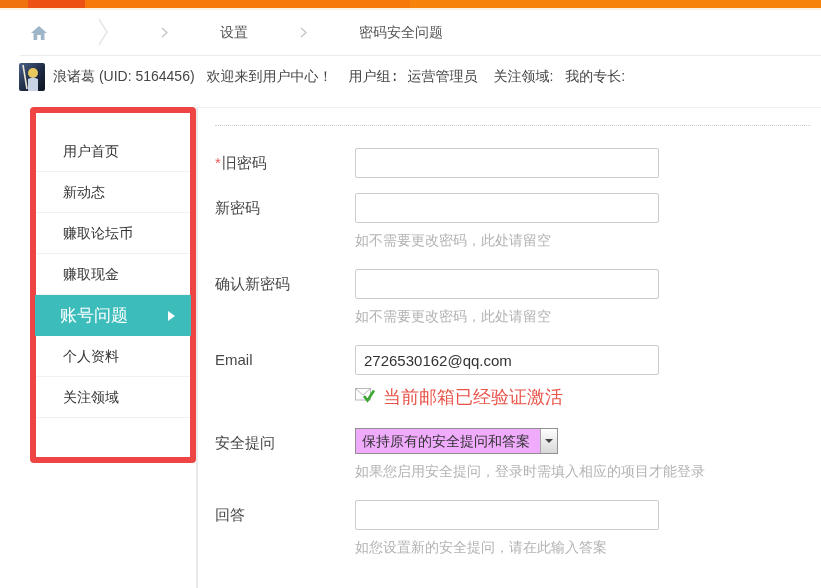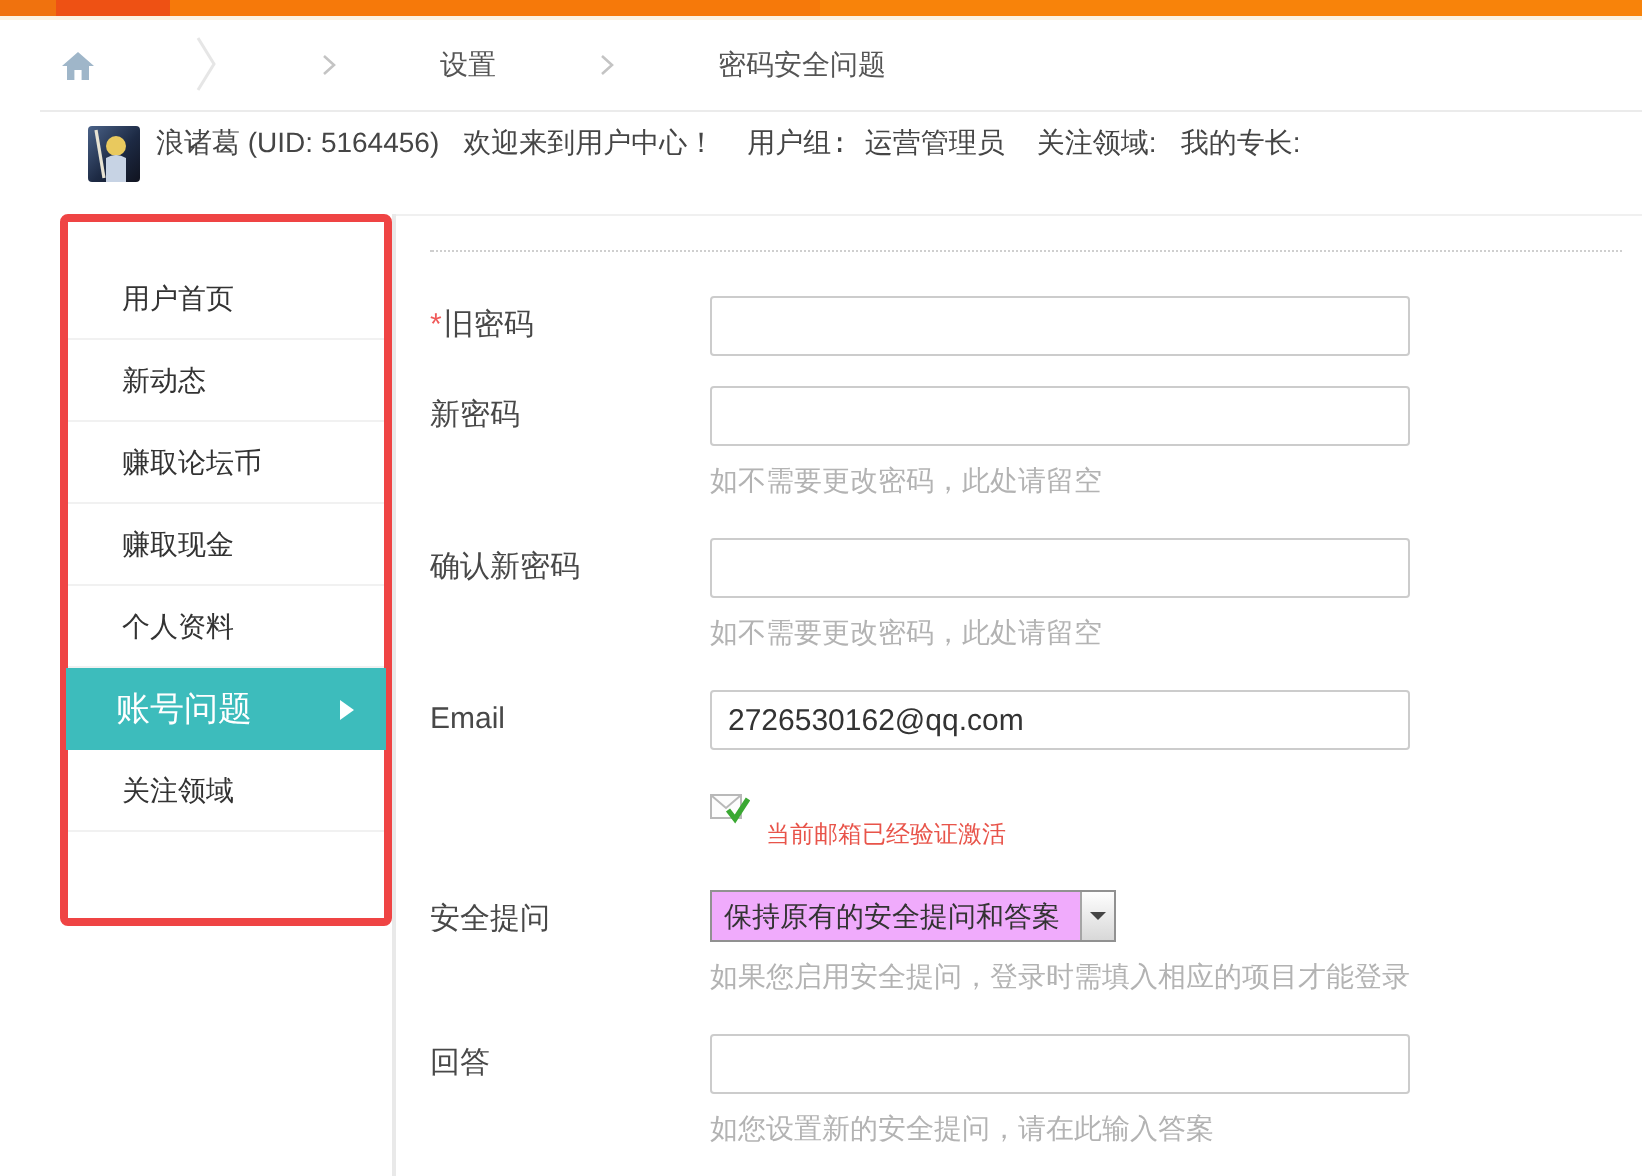--- a/index.html
+++ b/index.html
@@ -17,55 +17,55 @@
   .seg-right { left:410px; right:0; background:#f8830a; }
   .topbar-underline { position:absolute; top:8px; left:0; width:821px; height:2px; background:#fcf3e2; }
   
   .crumbs { position:absolute; top:18px; left:30px; height:30px; display:flex; align-items:center;gap:44px; }
   .crumb-home { display:inline-flex; align-items:center; cursor:pointer; }
   .crumb-bigchev { margin-left:5px; }
   .crumb-chev { margin:0 8px; }
   .crumb-label { color:#555; font-size:14px; }
   .divider-top { position:absolute; top:55px; left:20px; width:801px; height:1px; background:#ebebeb; }
   
-  .userbar { position:absolute; top:63px; left:44px; display:flex; align-items:flex-start; }
+  .userbar { position:absolute; top:63px; left:19px; display:flex; align-items:center; }
   .avatar { width:26px; height:28px; margin-right:8px; border-radius:2px; overflow:hidden; flex:none; cursor:pointer; }
   .userbar .txt { color:#454545; white-space:nowrap; }
   .u-name { margin-right:12px; }
   .u-welcome { margin-right:16px; }
   .u-group { margin-right:16px;font-family:Liberation Mono, monospace; }
   .u-focus { margin-right:12px; }
   
   .sidebar { position:absolute; top:107px; left:30px; width:166px; height:356px;
-             background:#fff; border:4px solid #ef4444; border-radius:4px; padding-top:18px; }
+             background:#fff; border:6px solid #ef4444; border-radius:4px; padding-top:18px; }
   .side-item { height:41px; line-height:40px; padding-left:27px; font-size:14px; color:#333;
                border-bottom:1px solid #f1f1f1; cursor:pointer; }
   .side-item.active { display:flex; align-items:center; padding-left:25px;
                       background:#3dbcbc; color:#fff; font-size:17px; border-bottom:none;
                       margin-left:-1px; margin-right:-1px; }
   .arrow-right { margin-left:auto; margin-right:16px; width:0; height:0;
                  border-left:7px solid #fff; border-top:5px solid transparent; border-bottom:5px solid transparent; }
   .vline { position:absolute; top:107px; left:196px; width:2px; height:481px; background:#e9e9e9; }
   .main-topline { position:absolute; top:107px; left:198px; width:623px; height:1px; background:#f0f0f0; }
   
   .main { position:absolute; top:125px; left:215px; width:596px; }
   .notice { font-size:14px; color:#555; margin-bottom:13px; }
   .dotted { border-top:1px dotted #cfcfcf; margin-bottom:22px; }
   .frow { display:flex; align-items:flex-start; margin-bottom:19px; }
   .frow.tight { margin-bottom:15px; }
   .flabel { width:125px; margin-right:15px; text-align:left; line-height:30px;
             font-size:15px; color:#484848; flex:none; white-space:nowrap; }
   .req { color:#f05a5a; margin-right:1px; }
   .fctrl { flex:1; }
-  .text-input { width:350px; height:30px; border:1px solid #ccc; border-radius:2px;
+  .text-input { width:304px; height:30px; border:1px solid #ccc; border-radius:2px;
                 padding:0 8px; font-size:15px; color:#333; outline:none;
                 font-family:"Liberation Sans","DejaVu Sans",sans-serif; background:#fff; }
   .hint { margin-top:9px; font-size:14px; color:#b3b3b3; }
   .status-line { margin-top:10px; display:flex; align-items:center; }
-  .status-text { margin-left:8px; font-size:12px; color:#e8544a;margin-top:24px; }
+  .status-text { margin-left:8px; font-size:18px; color:#e8544a; }
   .selectbox { display:inline-flex; align-items:stretch; height:26px; border:1px solid #919191;
                background:#f0abfc; cursor:pointer; }
   .select-text { padding:0 6px; line-height:24px; font-size:14px; color:#333; width:184px; white-space:nowrap; }
   .select-btn { width:17px; background:linear-gradient(#fefefe,#d8d8d8); border-left:1px solid #a5a5a5;
                 display:flex; align-items:center; justify-content:center; }
   .select-arrow { width:0; height:0; border-top:4px solid #444;
                   border-left:4px solid transparent; border-right:4px solid transparent; }
 </style>
 </head>
 <body>
@@ -124,25 +124,25 @@
   <span class="txt u-group">用户组: 运营管理员</span>
   <span class="txt u-focus">关注领域:</span>
   <span class="txt">我的专长:</span>
 </div>
 
 <div class="sidebar">
   <div class="side-item">用户首页</div>
   <div class="side-item">新动态</div>
   <div class="side-item">赚取论坛币</div>
   <div class="side-item">赚取现金</div>
-  <div class="side-item">个人资料</div>
   <div class="side-item active">
     <span>账号问题</span>
     <span class="arrow-right"></span>
   </div>
+  <div class="side-item">个人资料</div>
   <div class="side-item">关注领域</div>
 </div>
 <div class="vline"></div>
 <div class="main-topline"></div>
 
 <div class="main">
   <div class="dotted"></div>
 
   <div class="frow tight">
     <div class="flabel">

